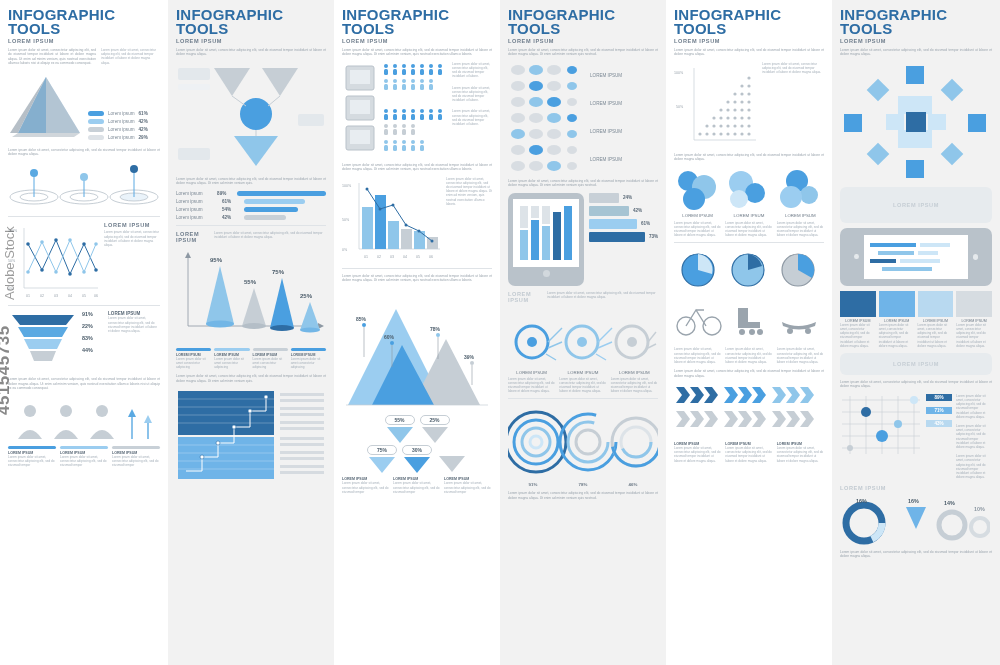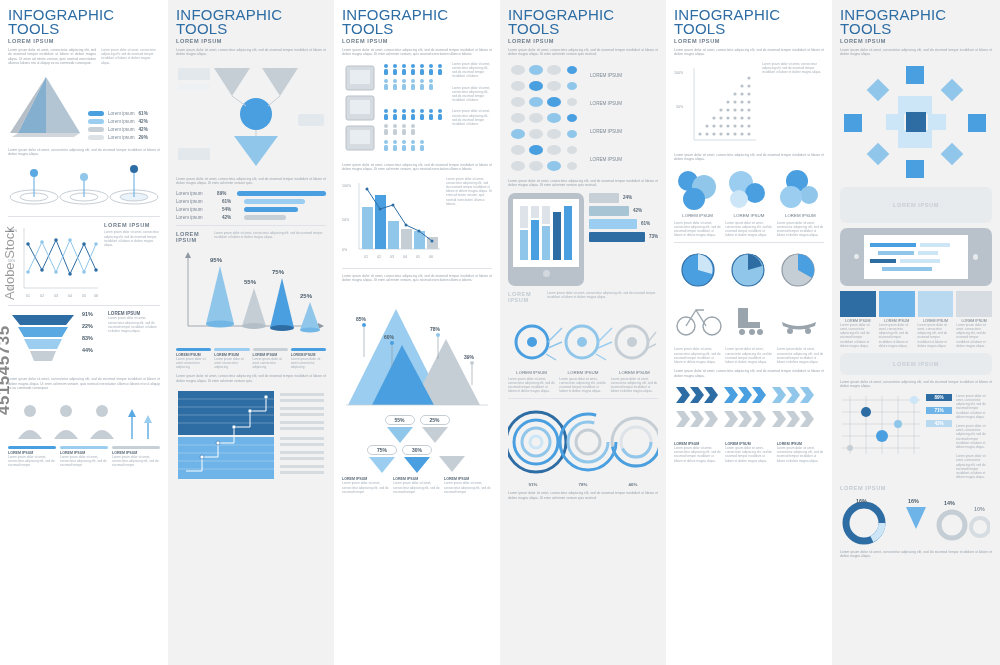--- a/index.html
+++ b/index.html
@@ -21,21 +21,21 @@
     overflow:hidden;
   }
   .col.w1{width:168px;background:#ffffff;}
   .col.w2{width:166px;background:#f2f2f2;}
   .col.w3{width:166px;background:#ffffff;}
   .col.w4{width:166px;background:#f2f2f2;}
   .col.w5{width:166px;background:#ffffff;}
   .col.w6{width:168px;background:#f2f2f2;}
 
   .title{
-    font-size:15px;line-height:14px;font-weight:normal;color:#2e6da4;
+    font-size:15px;line-height:14px;font-weight:bold;color:#2e6da4;
     letter-spacing:.2px;margin:2px 0 2px 0;
   }
   .title .l2{display:block;}
   .subtitle{
     font-size:5.6px;color:#6f7d8c;letter-spacing:.6px;margin:2px 0 4px 0;
     font-weight:bold;
   }
   .lorem{
     font-size:3.3px;line-height:4.4px;color:#9aa4ad;text-align:justify;
   }

